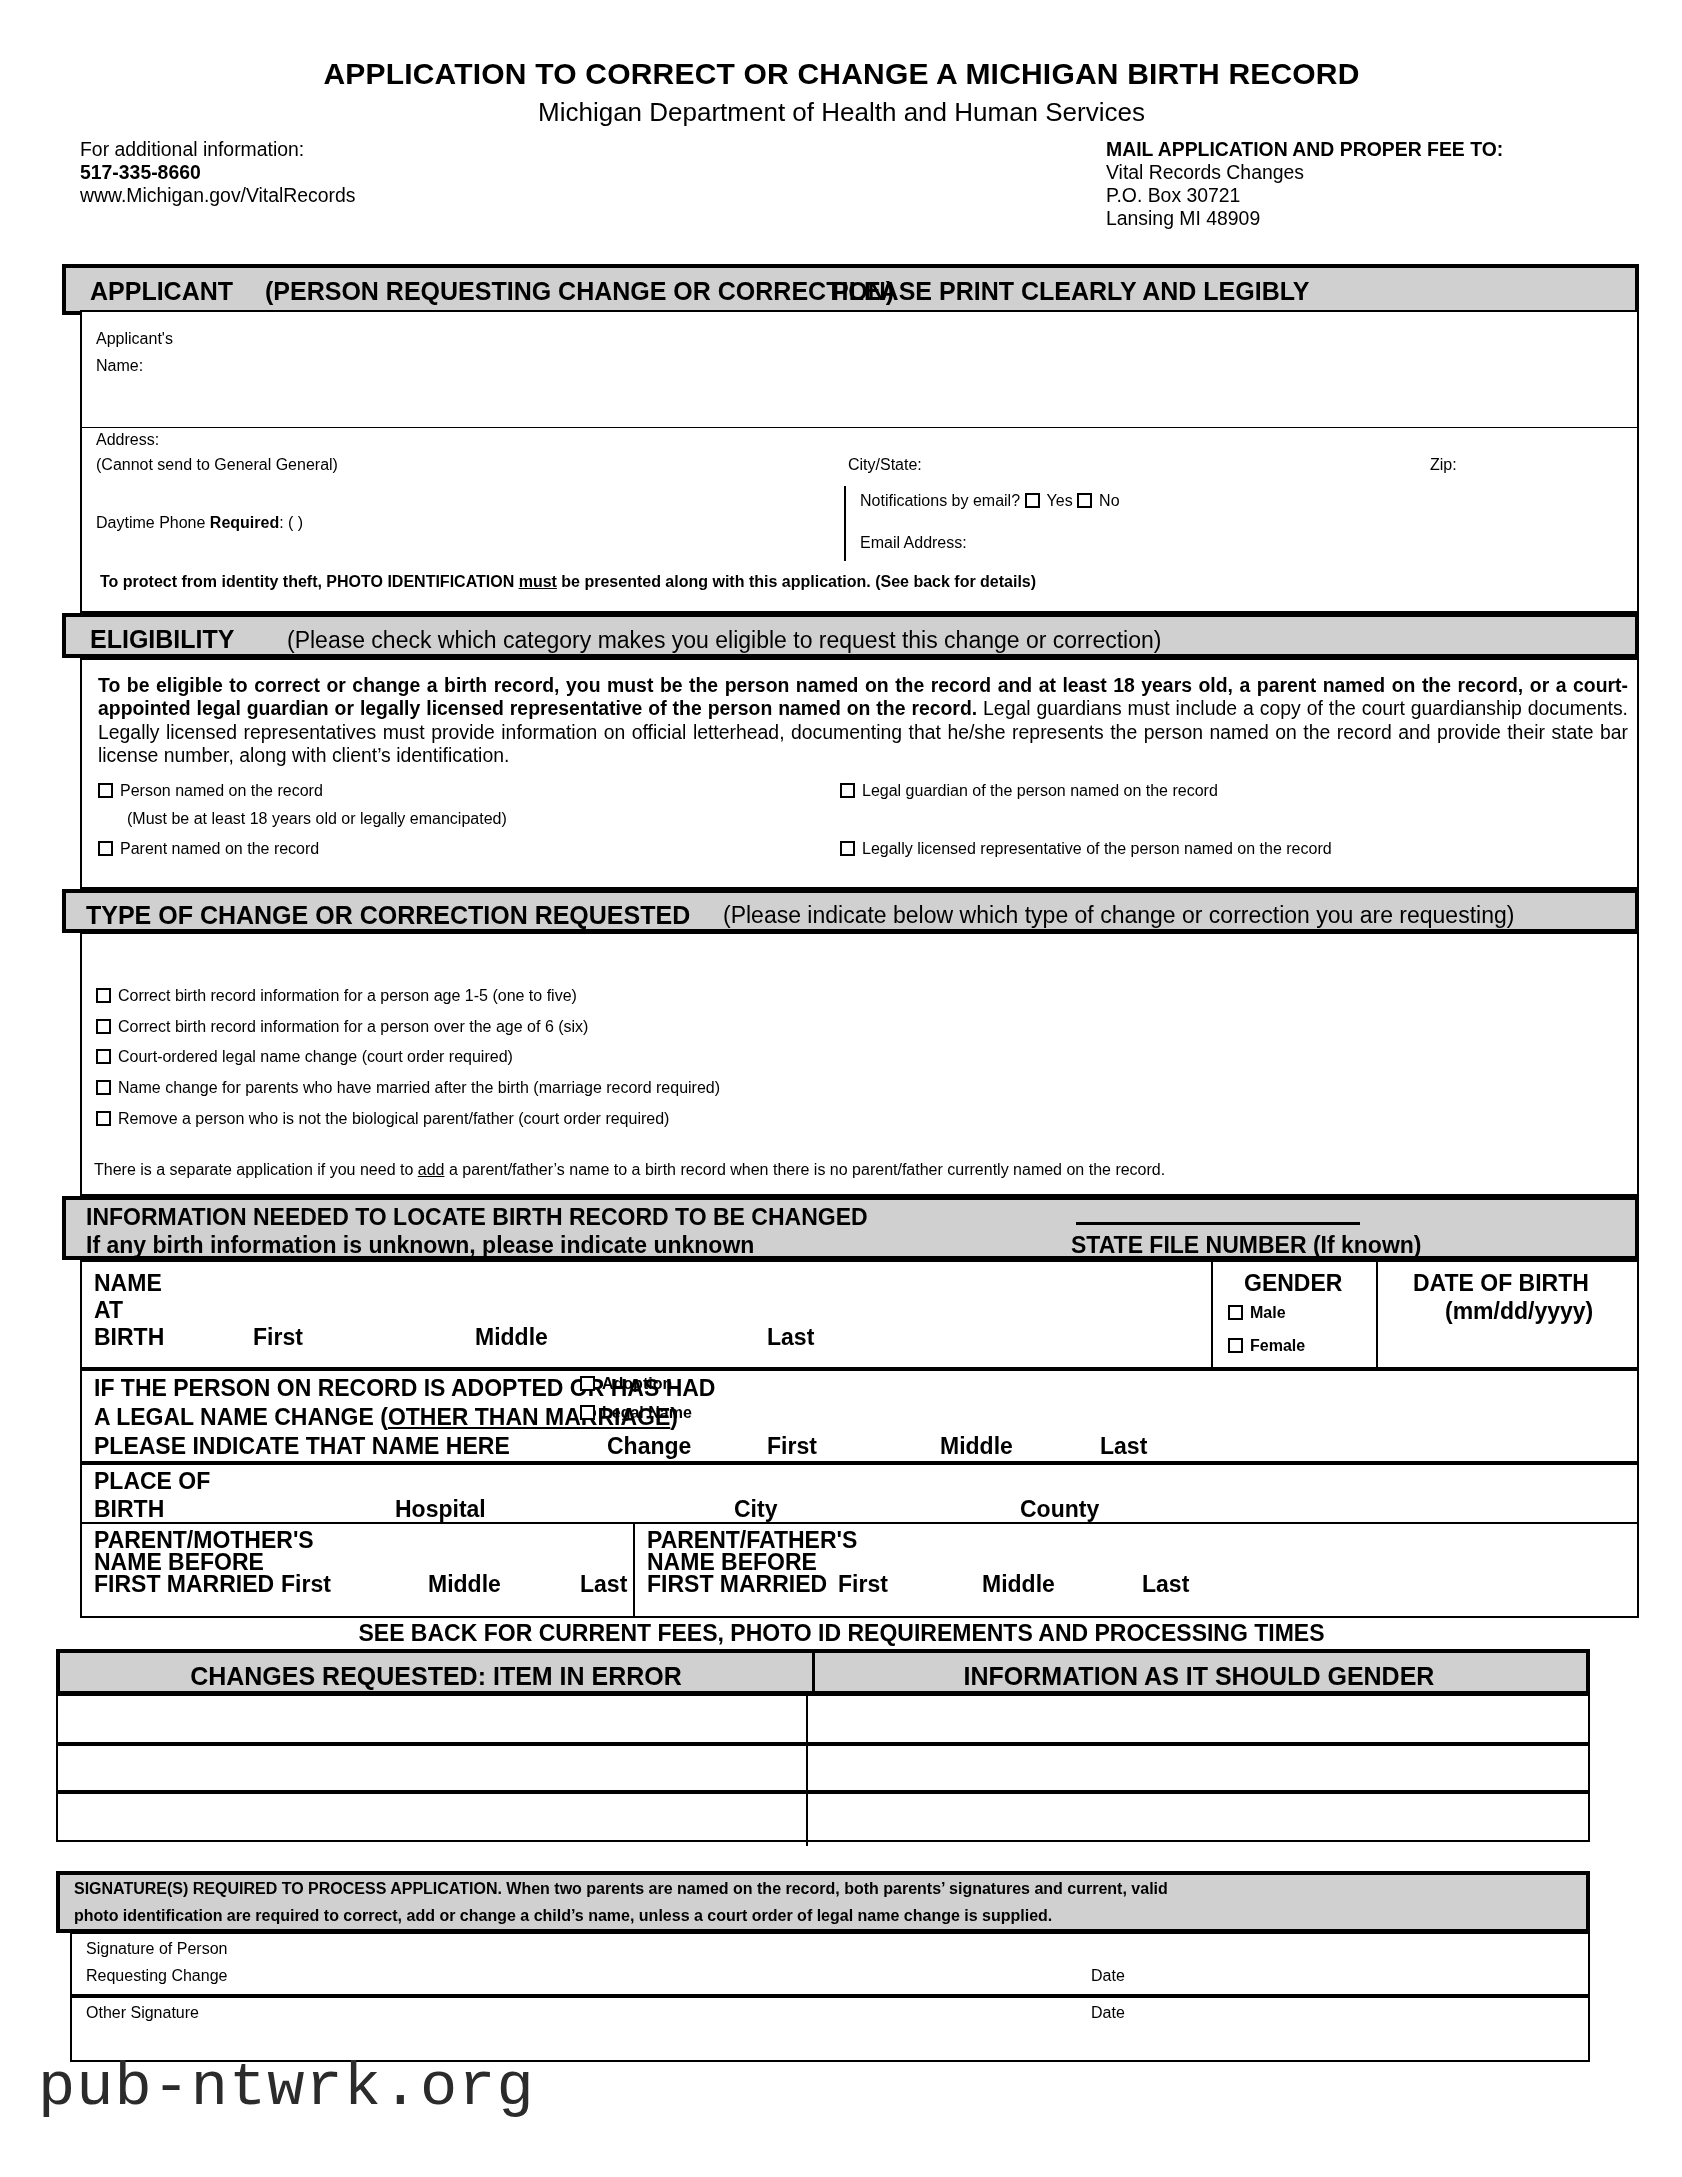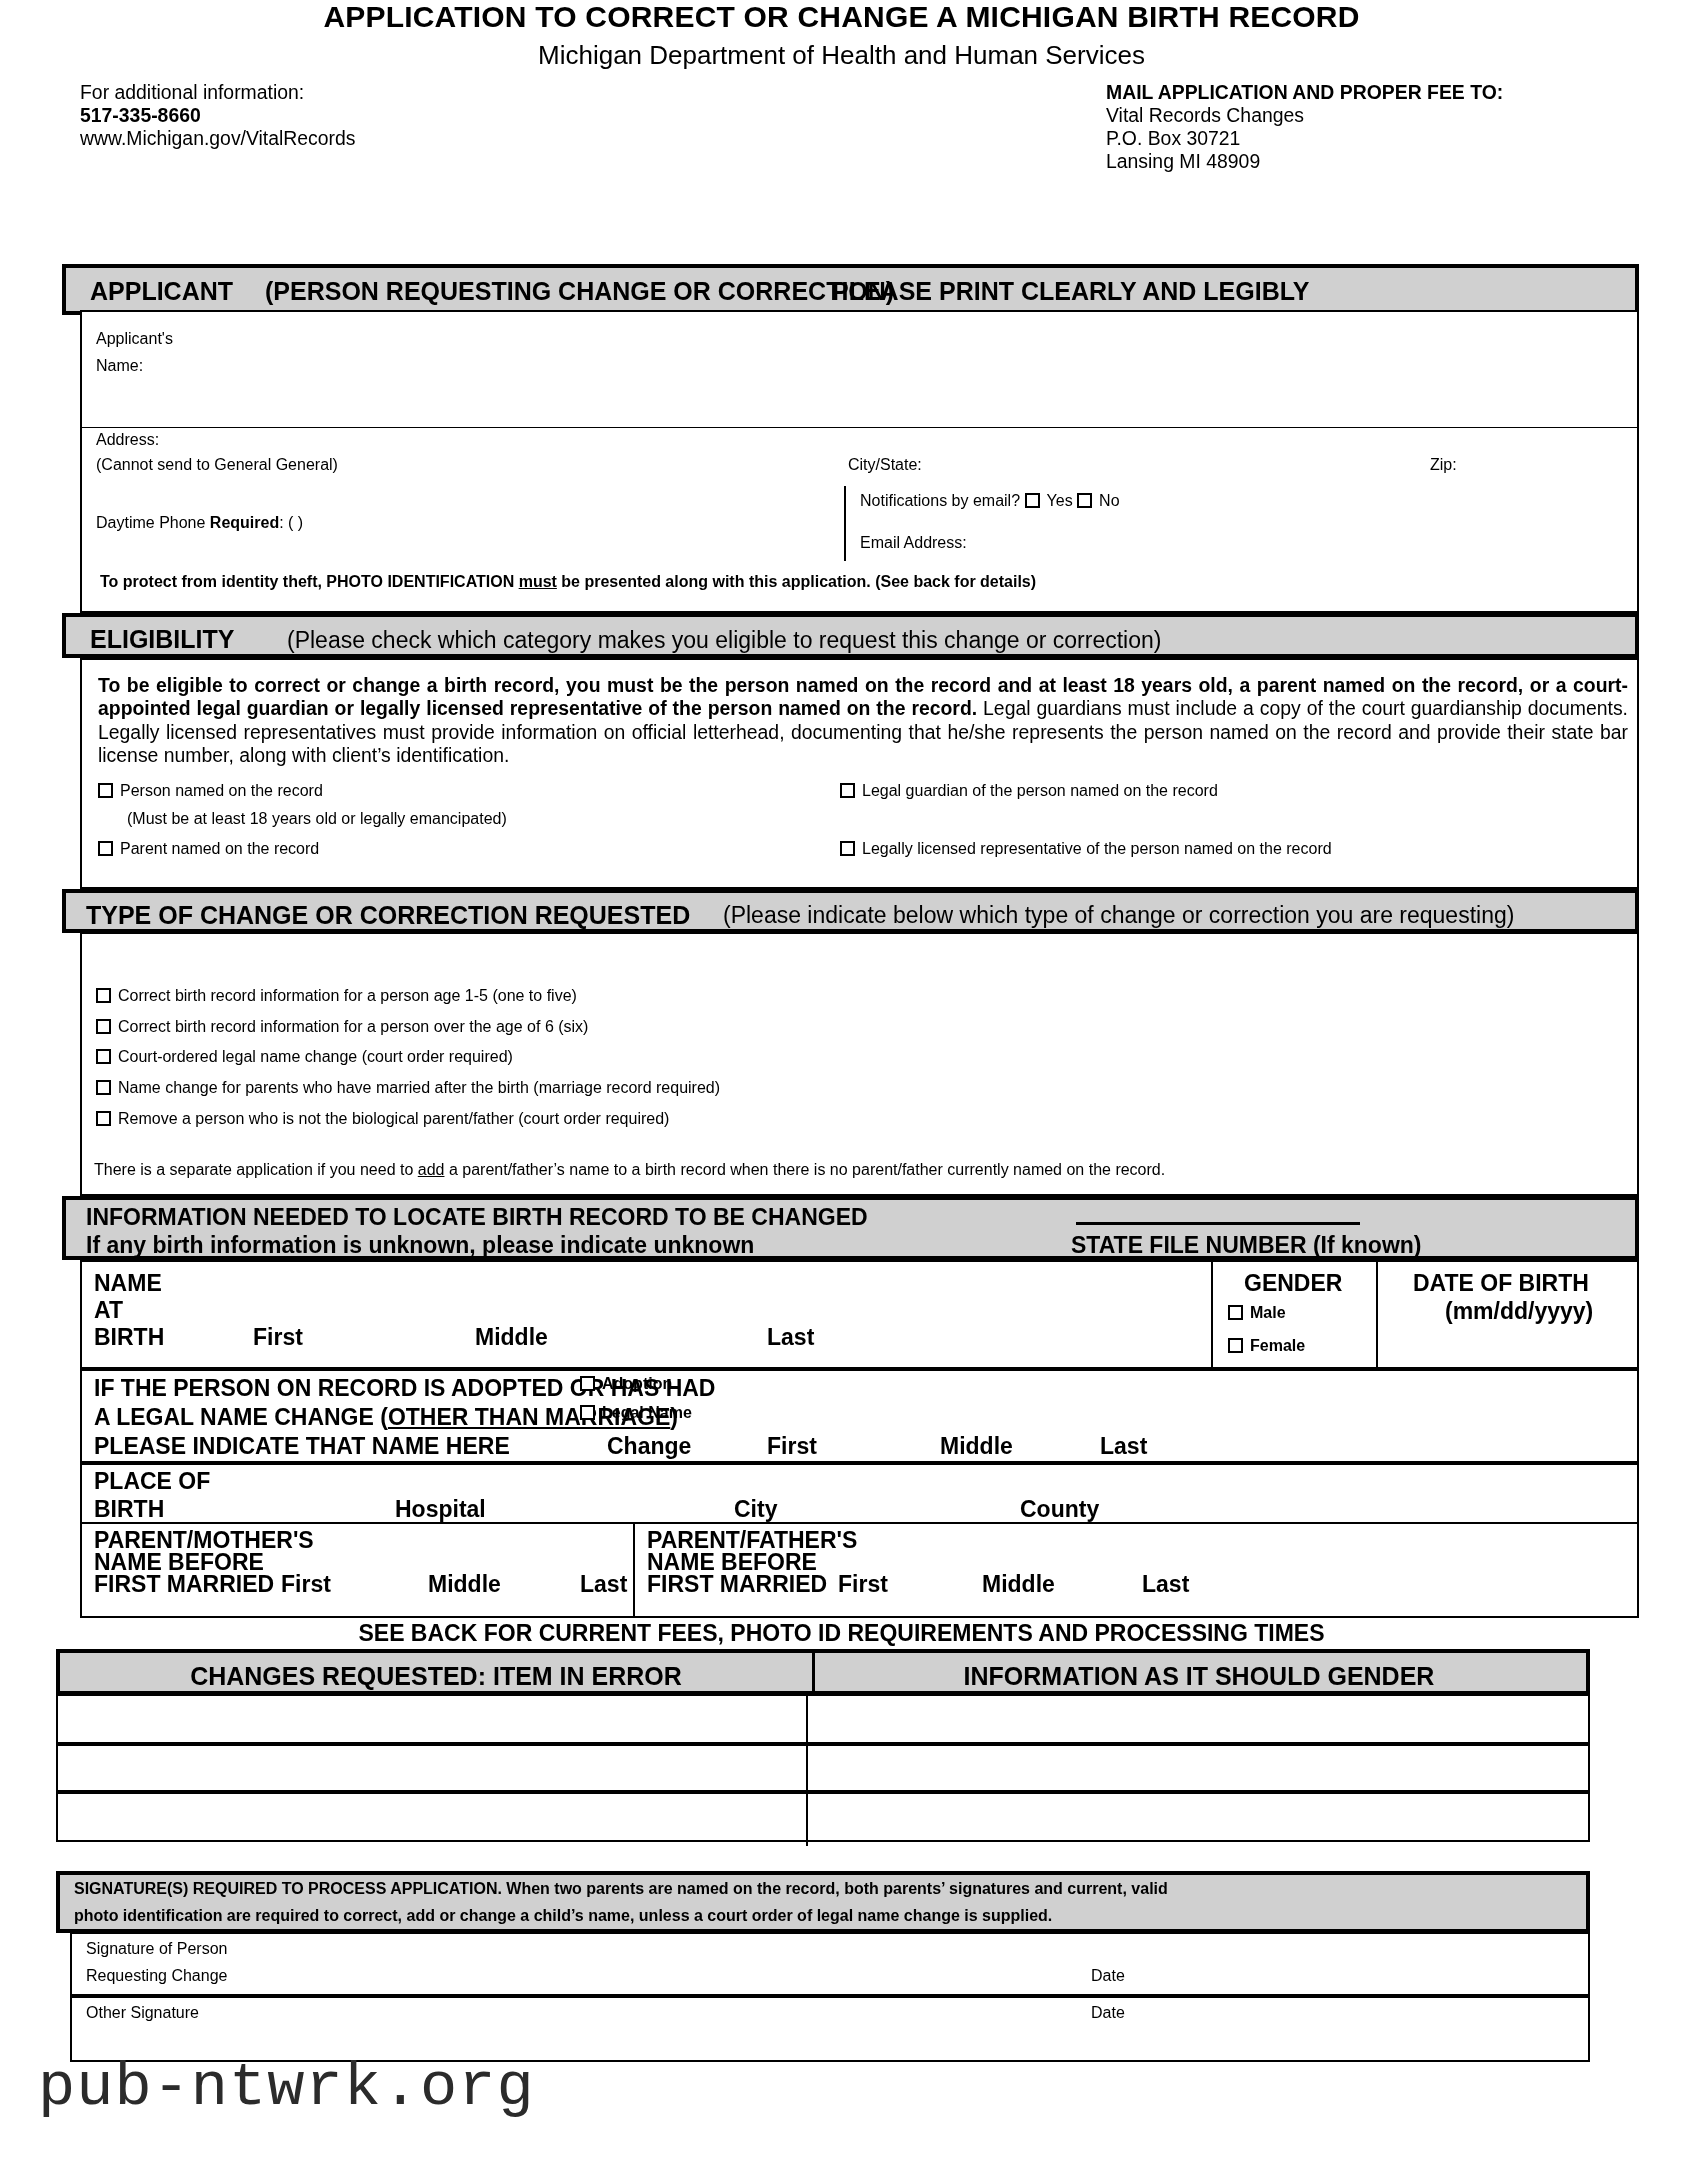--- a/index.html
+++ b/index.html
@@ -19,20 +19,21 @@
     overflow: hidden;
   }
 
   
   .doc-title {
     text-align: center;
     font-weight: bold;
     font-size: 30px;
     letter-spacing: 0.2px;
     margin: 0;
+    padding-top: 57px;
   }
   .doc-subtitle {
     text-align: center;
     font-size: 26px;
     margin: 0;
     padding-top: 6px;
   }
   .header-cols {
     position: relative;
     height: 96px;

